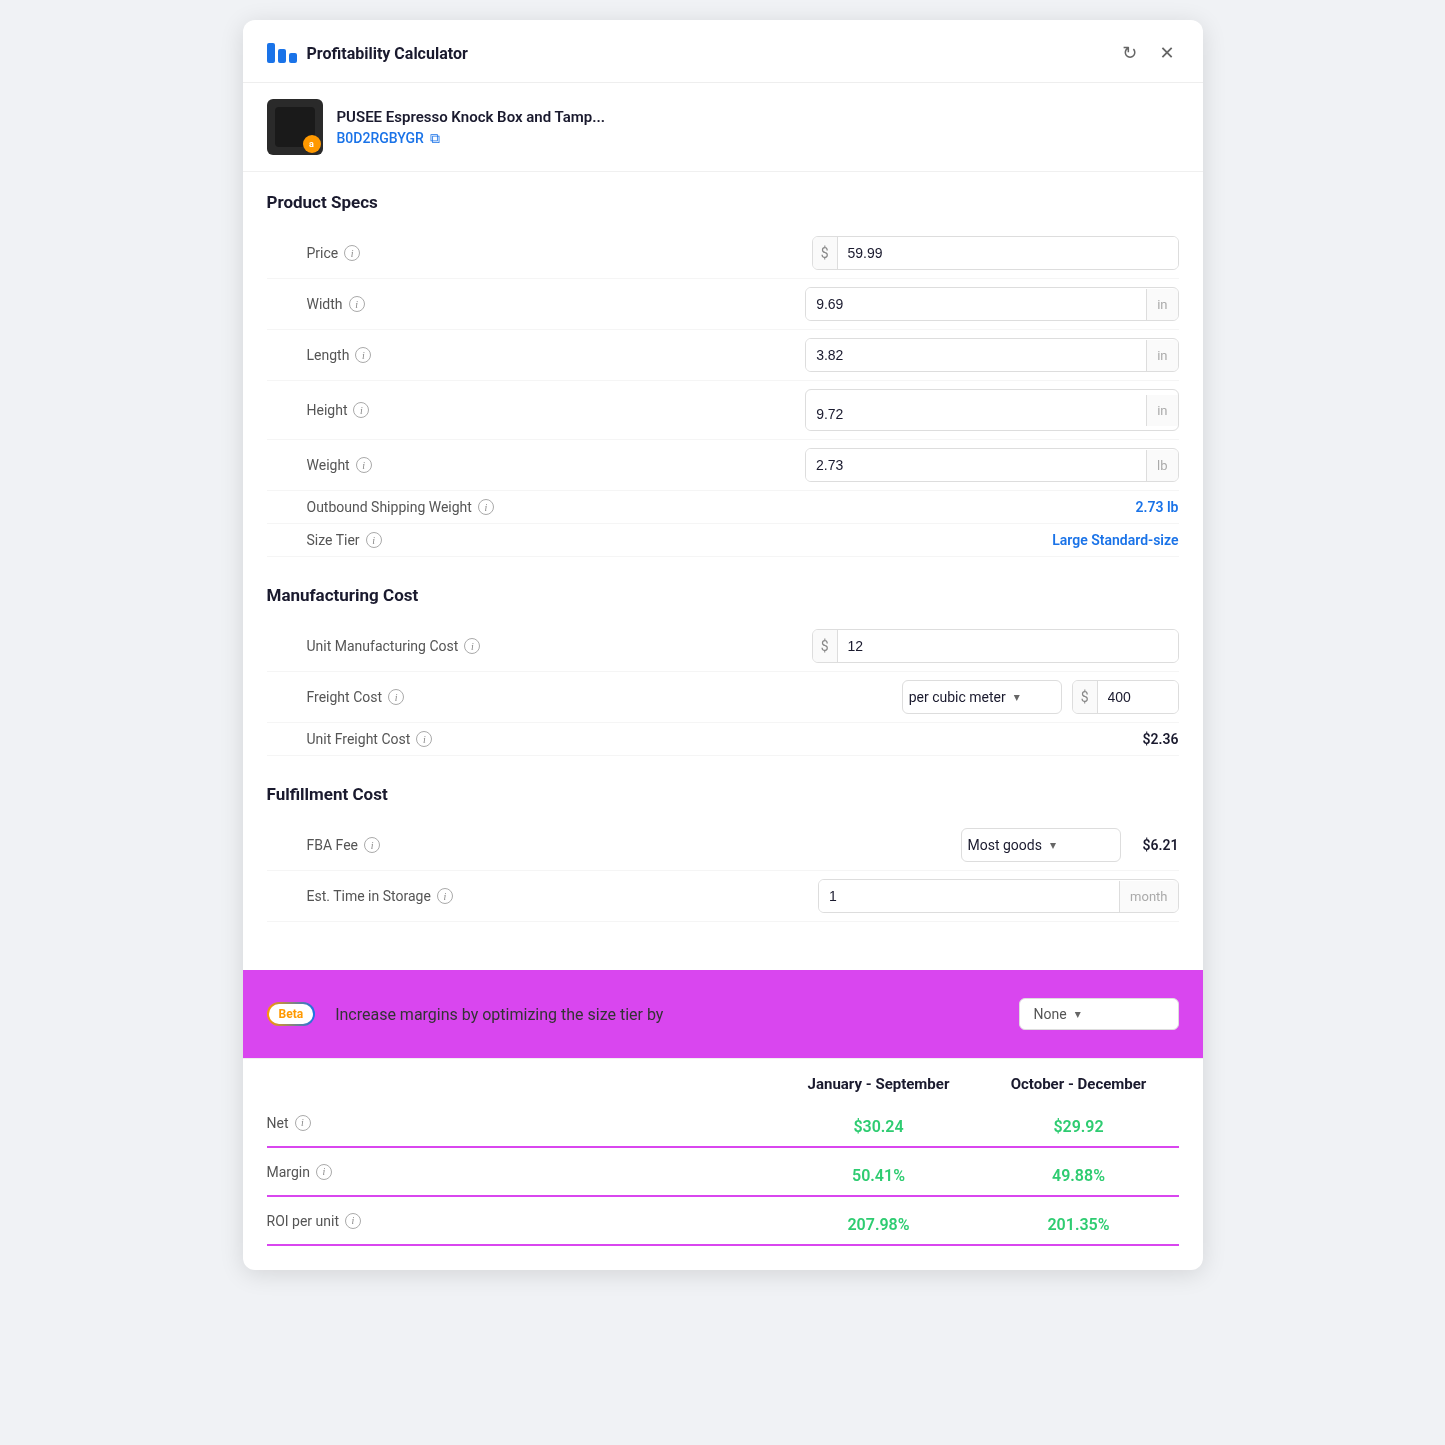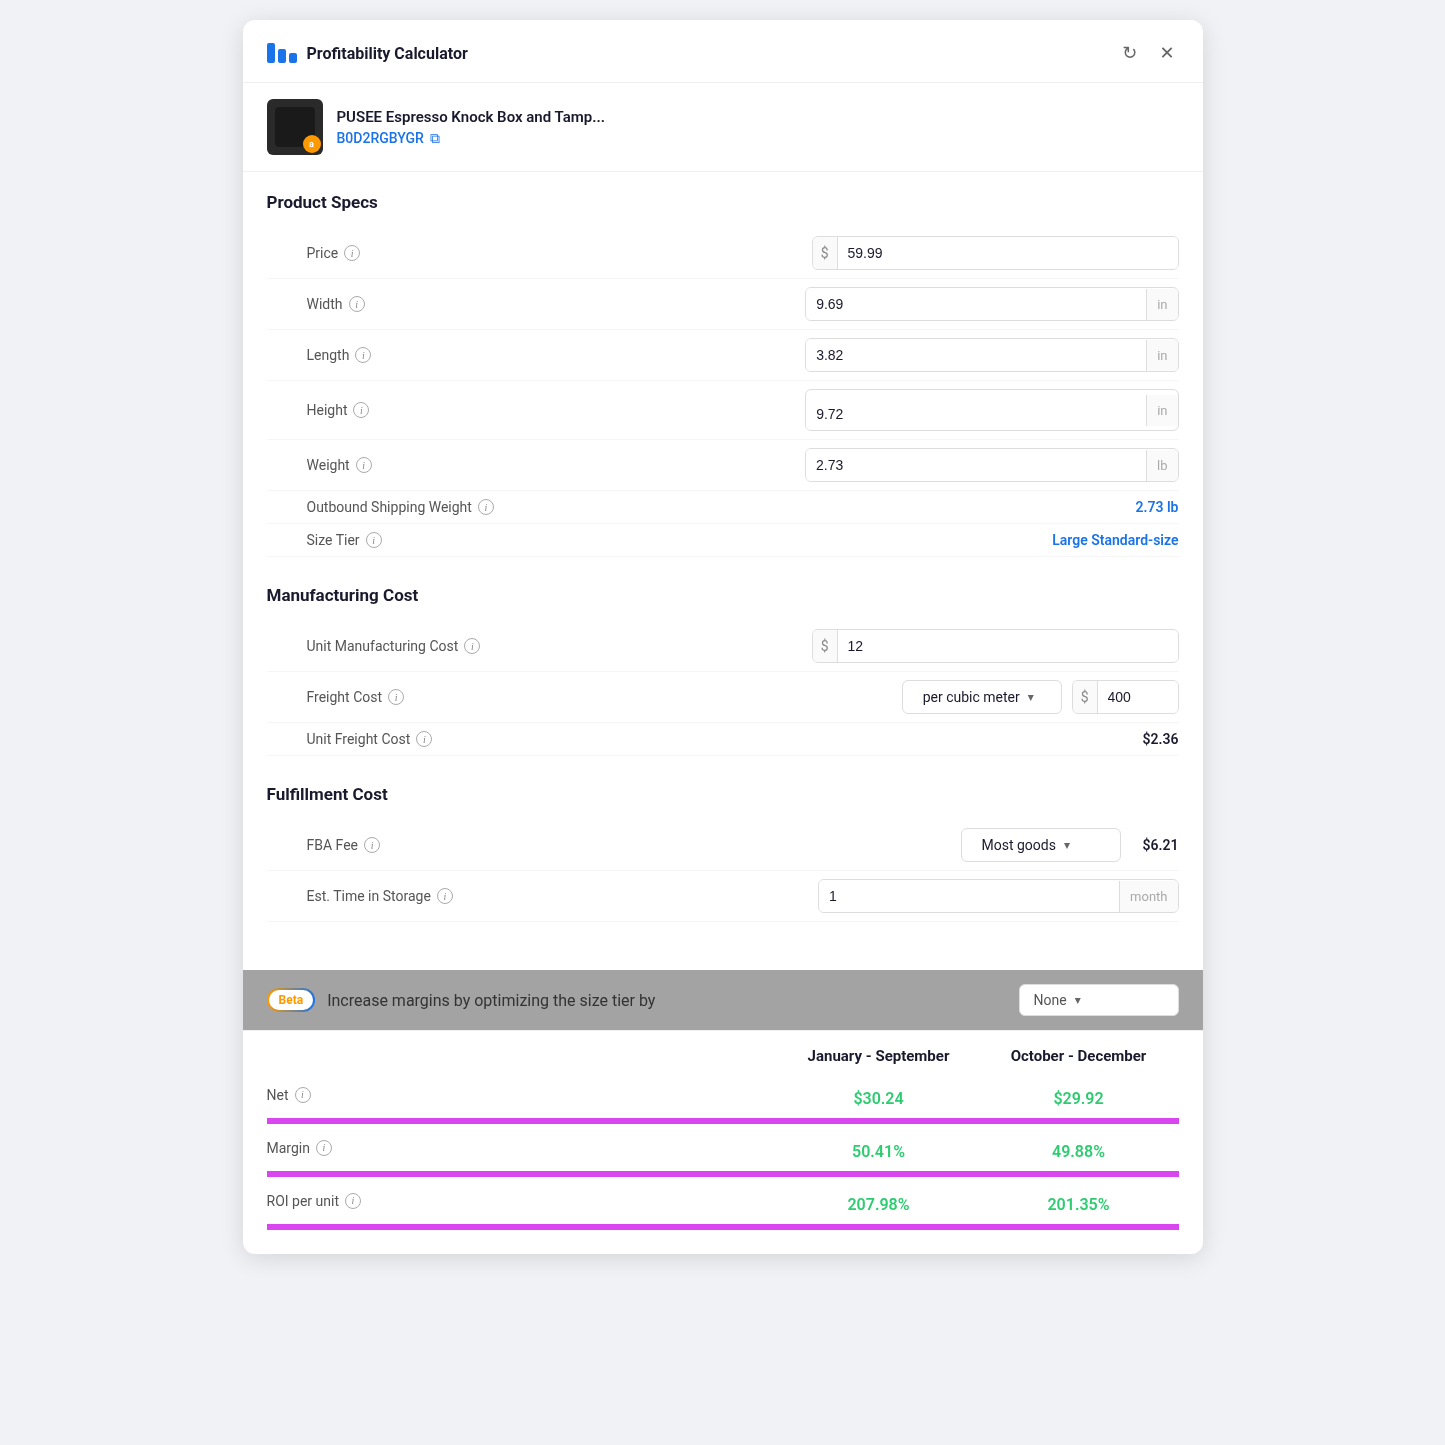--- a/index.html
+++ b/index.html
@@ -216,41 +216,41 @@
       font-weight: 600;
     }
     .field-value.blue { color: #1a73e8; }
     .field-value.dark { color: #1a1a2e; }
     .select-box {
       display: flex;
       align-items: center;
       border: 1px solid #ddd;
       border-radius: 6px;
       background: #fff;
-      padding: 8px 20px;
+      padding: 8px 6px;
       font-size: 14px;
       color: #1a1a2e;
       cursor: pointer;
       gap: 8px;
       min-width: 160px;
     }
     .select-arrow { color: #666; font-size: 12px; }
     .freight-row {
       display: flex;
       align-items: center;
       gap: 10px;
       justify-content: flex-end;
     }
     .input-box-small .input-field { width: 80px; }
     .beta-banner {
-      background: #a3a3a3;
-      padding: 14px 24px;
-      display: flex;
-      align-items: center;
-      gap: 12px;
+      background: #d946ef;
+      padding: 28px 24px;
+      display: flex;
+      align-items: center;
+      gap: 20px;
     }
     .beta-badge {
       border: 2px solid transparent;
       border-radius: 12px;
       padding: 3px 10px;
       font-size: 12px;
       font-weight: 700;
       background: linear-gradient(white, white) padding-box,
                   linear-gradient(90deg, #ff9900, #1a73e8) border-box;
       color: #ff9900;
@@ -278,21 +278,21 @@
       font-weight: 700;
       color: #1a1a2e;
       text-align: center;
       min-width: 200px;
     }
     .result-row {
       display: grid;
       grid-template-columns: 1fr 200px 200px;
       align-items: center;
       padding: 10px 0;
-      border-bottom: 6px solid #d946ef;
+      border-bottom: 2px solid #d946ef;
     }
     .result-label {
       display: flex;
       align-items: center;
       gap: 6px;
       font-size: 14px;
       color: #555;
     }
     .result-value {
       text-align: center;

